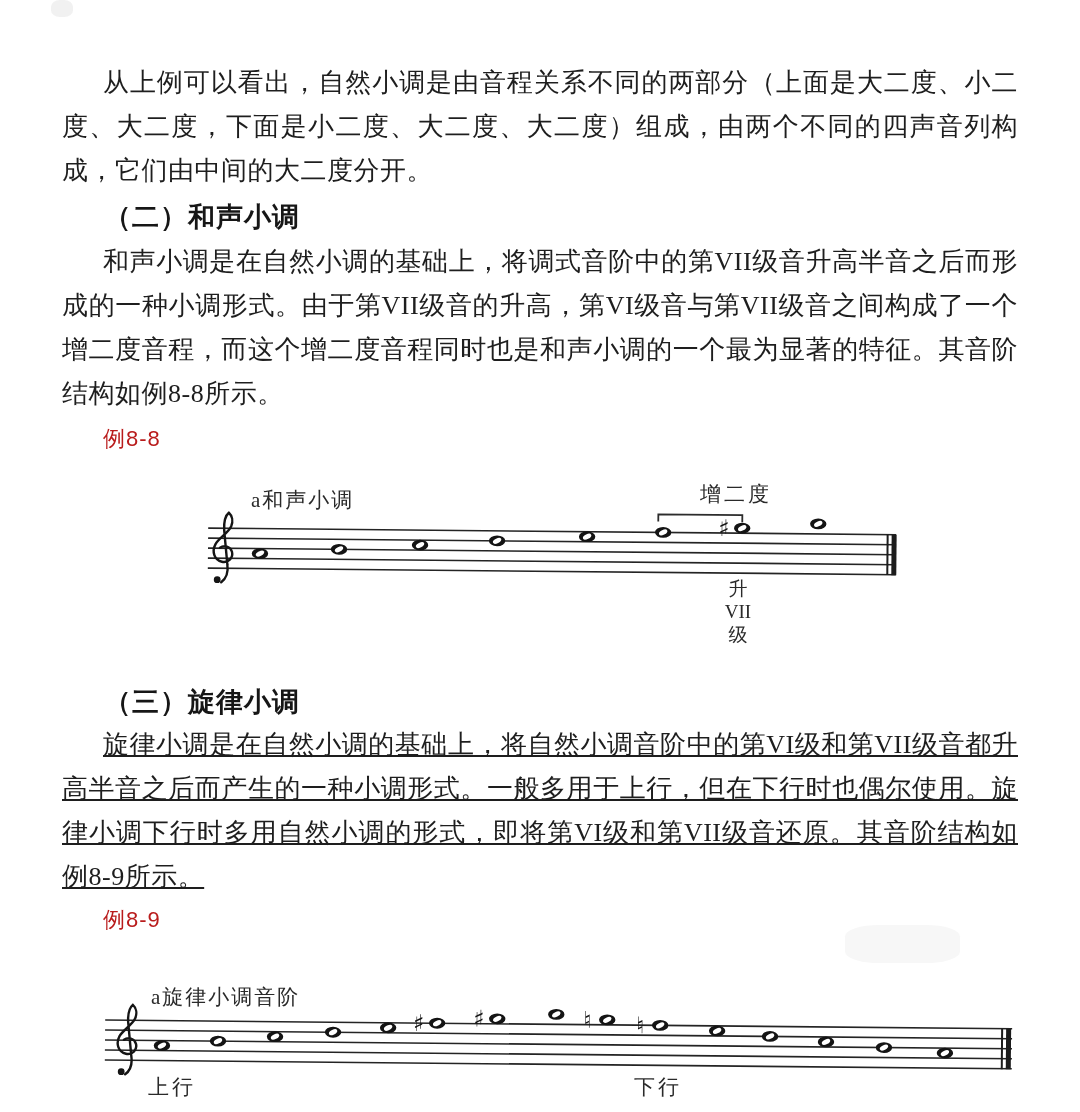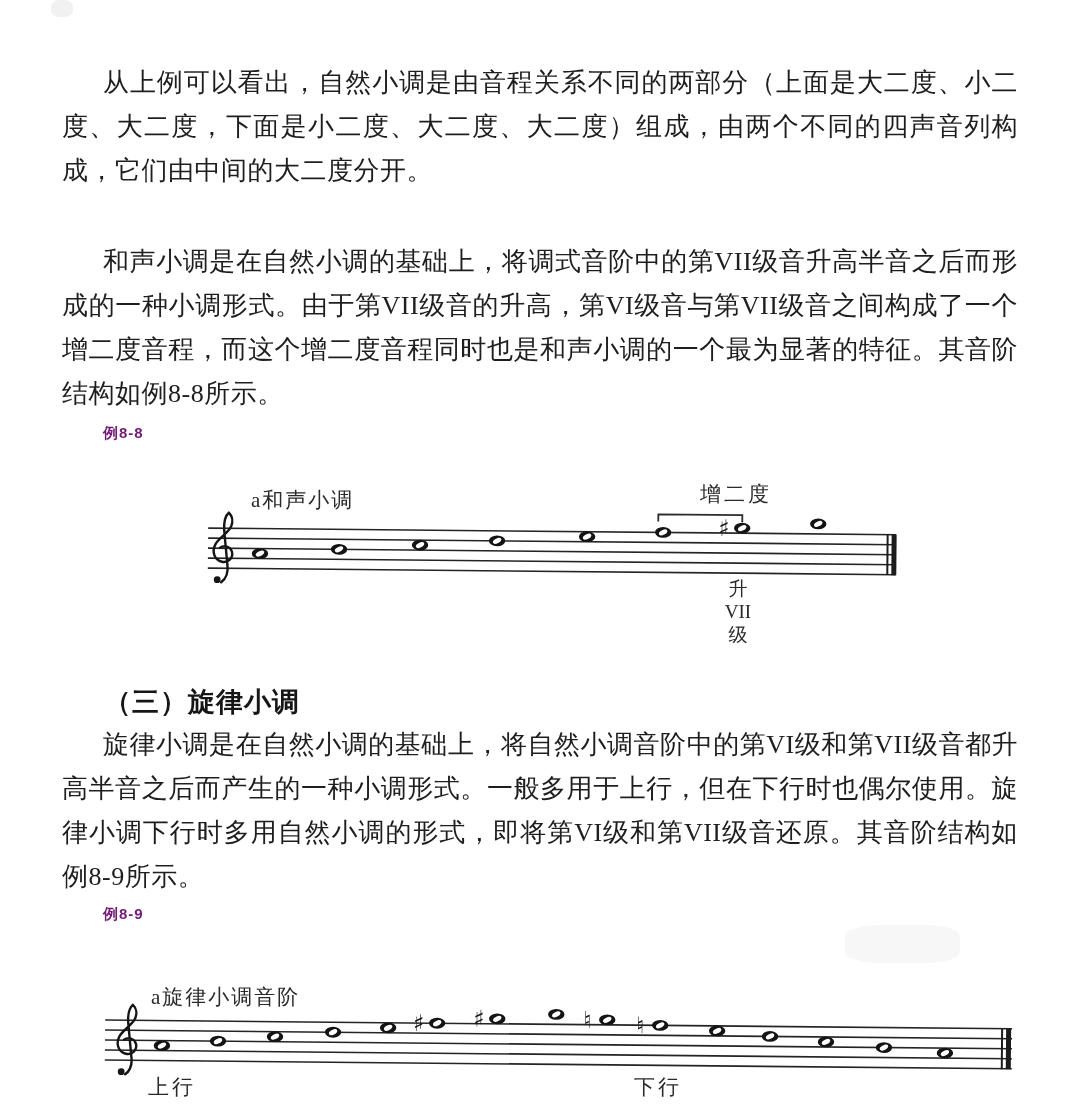--- a/index.html
+++ b/index.html
@@ -13,21 +13,21 @@
   }
   .heading{
     position:absolute;left:104px;
     font-family:"Liberation Sans","DejaVu Sans",sans-serif;
     font-weight:700;font-size:27px;line-height:30px;color:#161616;
     letter-spacing:1px;
   }
   .example-label{
     position:absolute;left:103px;
     font-family:"Liberation Sans","DejaVu Sans",sans-serif;
-    font-weight:700;font-size:15px;color:#701a75;letter-spacing:1px;
+    font-weight:400;font-size:22px;color:#b91c1c;letter-spacing:1px;
   }
   .music-caption{
     position:absolute;font-size:21px;color:#2a2a2a;letter-spacing:2px;
   }
   .bracket-label{
     position:absolute;left:664px;top:480px;font-size:21px;color:#2a2a2a;letter-spacing:3px;margin-left:36px;
   }
   .raised-degree{
     position:absolute;left:718px;top:577px;width:40px;
     font-size:19px;line-height:23px;text-align:center;color:#2a2a2a;
@@ -49,20 +49,21 @@
 </head>
 <body>
 
 <div class="page">
 
   <div class="smudge" style="left:51px;top:0;width:22px;height:17px;"></div>
   <div class="smudge2" style="left:845px;top:925px;width:115px;height:38px;"></div>
 
   <div class="para" style="top:61px;">从上例可以看出，自然小调是由音程关系不同的两部分（上面是大二度、小二度、大二度，下面是小二度、大二度、大二度）组成，由两个不同的四声音列构成，它们由中间的大二度分开。</div>
 
+  <div class="heading" style="top:202px;">（二）和声小调</div>
   <div class="para" style="top:240px;">和声小调是在自然小调的基础上，将调式音阶中的第VII级音升高半音之后而形成的一种小调形式。由于第VII级音的升高，第VI级音与第VII级音之间构成了一个增二度音程，而这个增二度音程同时也是和声小调的一个最为显著的特征。其音阶结构如例8-8所示。</div>
 
   <div class="example-label" style="top:424px;">例8-8</div>
   <div class="music-caption" style="left:251px;top:486px;">a和声小调</div>
   <div class="bracket-label">增二度</div>
 
   <svg id="staff1" class="staff-svg" style="left:200px;top:500px;" width="700" height="96" viewBox="0 0 700 96">
     <g>
       <line class="staff-line" x1="8" y1="28" x2="696" y2="28"></line>
       <line class="staff-line" x1="8" y1="38" x2="696" y2="38"></line>
@@ -100,21 +101,21 @@
     </g>
   </svg>
 
   <div class="raised-degree">
     <div>升</div>
     <div>VII</div>
     <div>级</div>
   </div>
 
   <div class="heading" style="top:687px;">（三）旋律小调</div>
-  <div class="para" style="top:723px;">旋律小调是在自然小调的基础上，将自然小调音阶中的第VI级和第VII级音都升高半音之后而产生的一种小调形式。一般多用于上行，但在下行时也偶尔使用。旋律小调下行时多用自然小调的形式，即将第VI级和第VII级音还原。其音阶结构如例8-9所示。</div>
+  <div class="para" style="top:723px;text-decoration:underline;">旋律小调是在自然小调的基础上，将自然小调音阶中的第VI级和第VII级音都升高半音之后而产生的一种小调形式。一般多用于上行，但在下行时也偶尔使用。旋律小调下行时多用自然小调的形式，即将第VI级和第VII级音还原。其音阶结构如例8-9所示。</div>
 
   <div class="example-label" style="top:905px;">例8-9</div>
   <div class="music-caption" style="left:151px;top:983px;">a旋律小调音阶</div>
 
   <svg id="staff2" class="staff-svg" style="left:100px;top:992px;" width="916" height="96" viewBox="0 0 916 96">
     <g>
       <line class="staff-line" x1="5" y1="28" x2="912" y2="28"></line>
       <line class="staff-line" x1="5" y1="38" x2="912" y2="38"></line>
       <line class="staff-line" x1="5" y1="48" x2="912" y2="48"></line>
       <line class="staff-line" x1="5" y1="58" x2="912" y2="58"></line>

